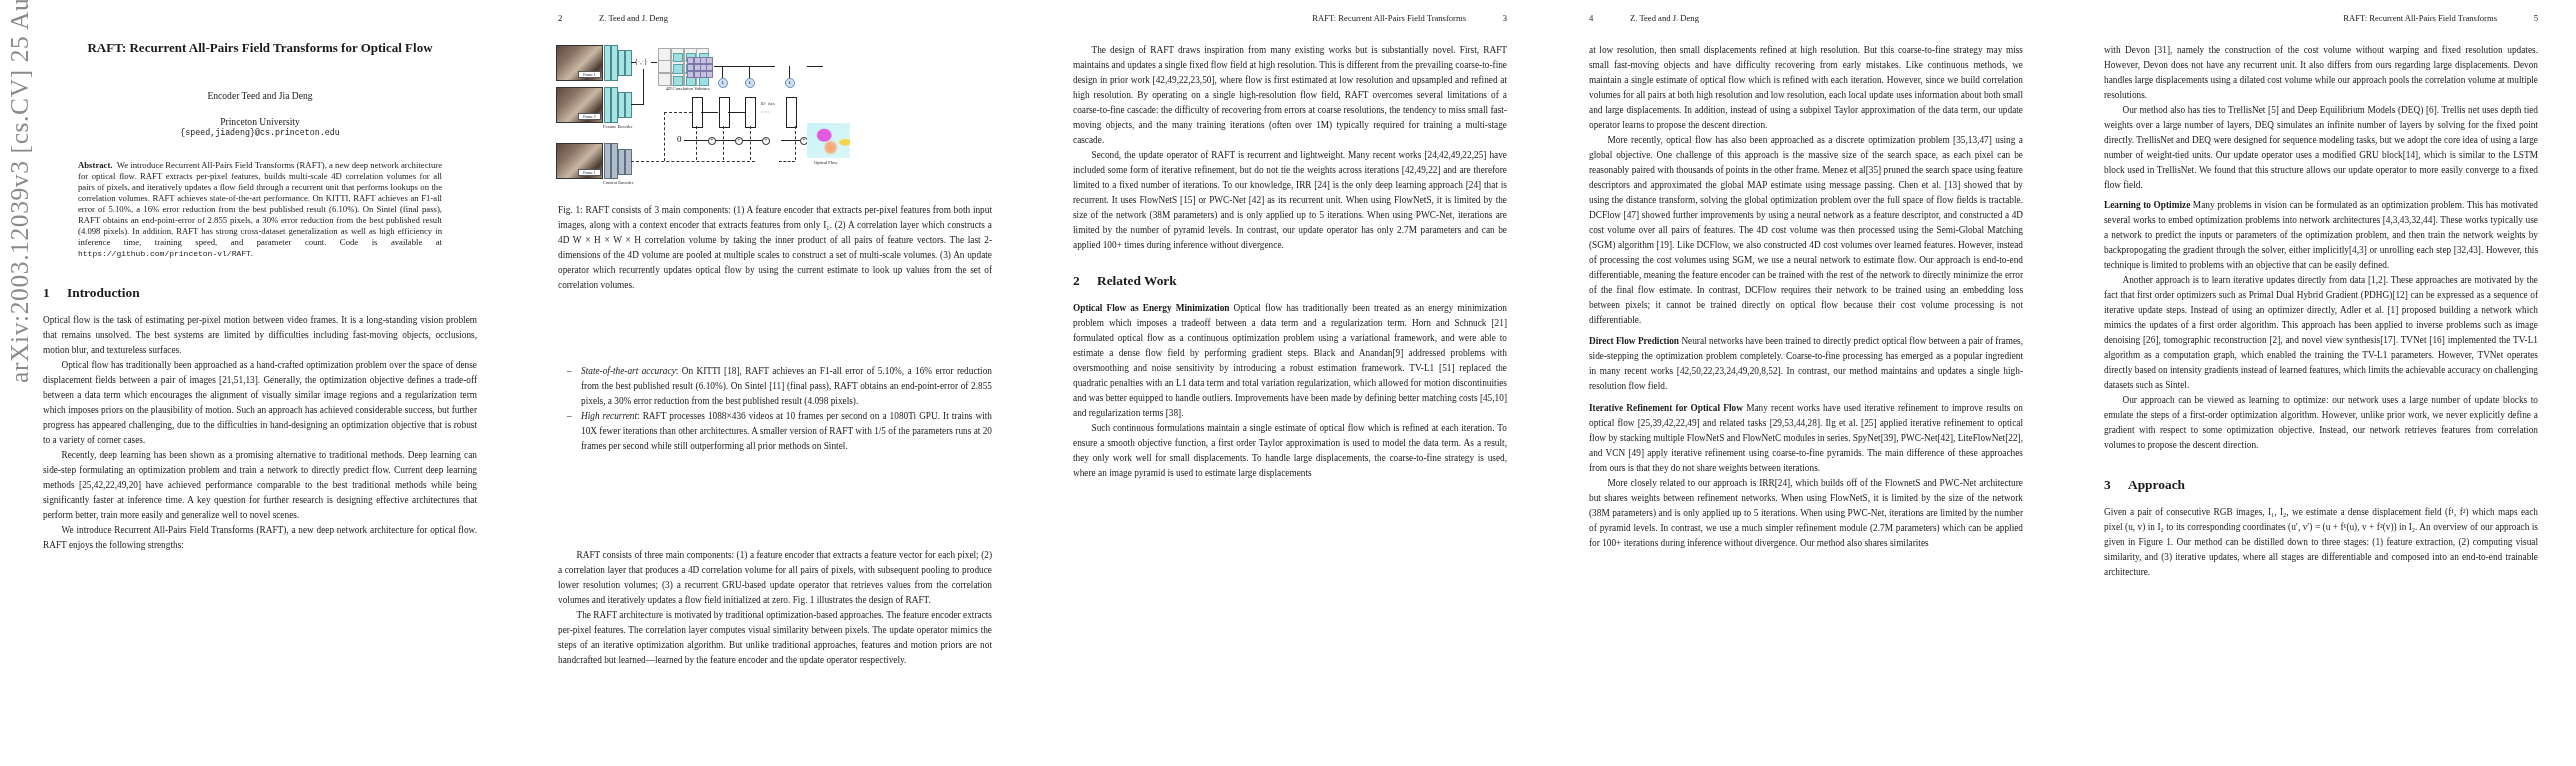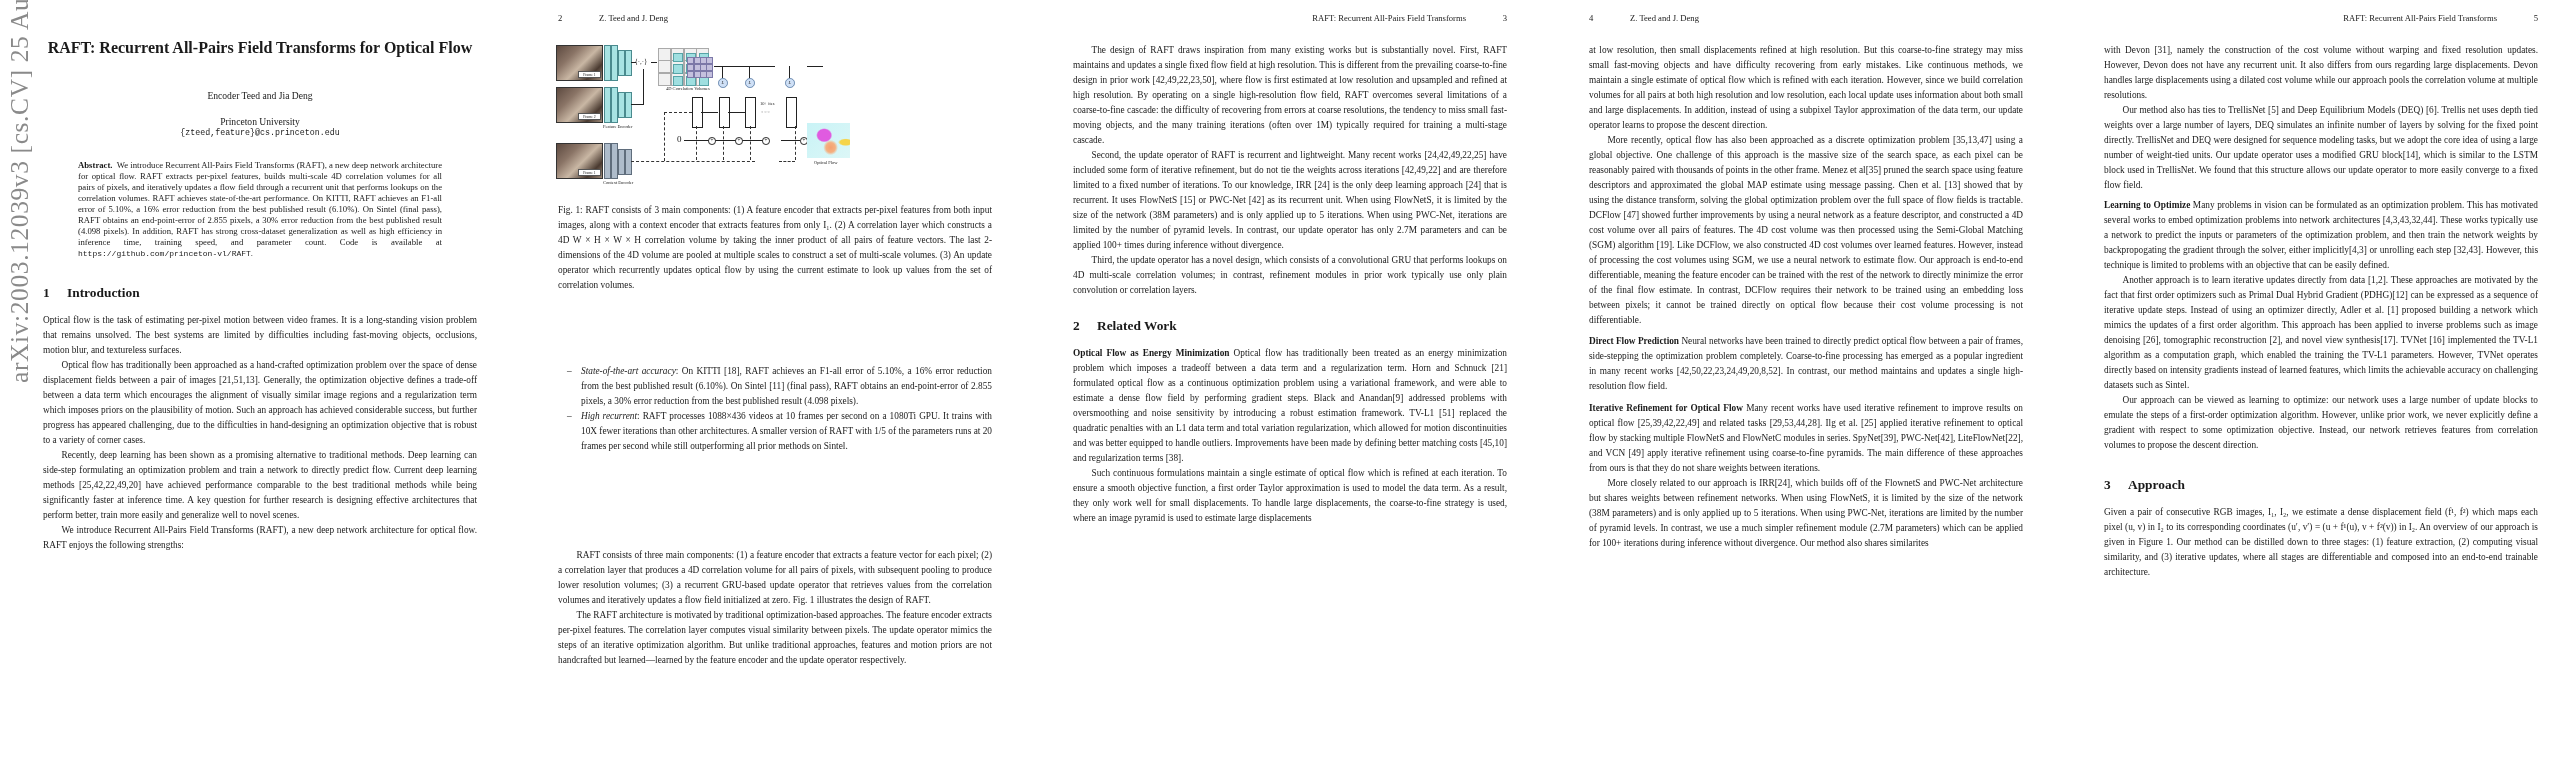--- a/index.html
+++ b/index.html
@@ -9,21 +9,21 @@
   .content { position:absolute; left:43px; width:434px; top:0; }
   .runhead { position:absolute; top:12.8px; left:43px; width:434px; font-size:8.6px; height:12.8px; }
   .runhead .pn { position:absolute; }
   .runhead.left .pn { left:0; } .runhead.left .rt { position:absolute; left:41px; }
   .runhead.right .pn { right:0; } .runhead.right .rt { position:absolute; right:41px; }
   p { margin:0; font-size:9.3px; line-height:15px; text-align:justify; hyphens:auto; }
   p.ind { text-indent:18.5px; }
   .sec { font-size:13.4px; font-weight:bold; margin:0; line-height:16.6px; }
   .sec .num { display:inline-block; width:24px; }
   .para-head { font-weight:bold; }
-  .title { font-size:16px; font-weight:bold; text-align:center; line-height:22px; margin:0; }
+  .title { font-size:13px; font-weight:bold; text-align:center; line-height:22px; margin:0; }
   .authors, .affil { text-align:center; font-size:9.6px; line-height:12.8px; }
   .email { text-align:center; font-family:"Liberation Mono","DejaVu Sans Mono",monospace; font-size:8.3px; }
   .abstract { margin-left:35px; width:364px; }
   .abstract p { font-size:8.7px; line-height:11px; }
   .mono { font-family:"Liberation Mono","DejaVu Sans Mono",monospace; font-size:8px; }
   .arxiv { position:absolute; left:5.1px; top:383px; transform-origin:0 0; transform:rotate(-90deg); font-family:"Liberation Serif",serif; font-size:25.5px; color:#8a8a8a; white-space:nowrap; letter-spacing:0.6px; }
   ul.bul { list-style:none; padding:0; margin:0 0 0 9px; }
   ul.bul li { position:relative; padding-left:14px; font-size:9.3px; line-height:15px; text-align:justify; }
   ul.bul li::before { content:"–"; position:absolute; left:0; }
   .caption p { font-size:9.3px; line-height:15px; }
@@ -51,21 +51,21 @@
 <body>
 
 <div class="page p1">
   <div class="arxiv">arXiv:2003.12039v3  [cs.CV]  25 Aug 2020</div>
   <div class="content" style="top:37px;">
     <h1 class="title">RAFT: Recurrent All-Pairs Field Transforms for Optical Flow</h1>
     <div style="height:31px"></div>
     <div class="authors">Encoder Teed and Jia Deng</div>
     <div style="height:12.8px"></div>
     <div class="affil">Princeton University</div>
-    <div class="email">{zteed,feature}@cs.princeton.edu</div>
+    <div class="email">{speed,jiadeng}@cs.princeton.edu</div>
     <div style="height:23px"></div>
     <div class="abstract">
       <p><b>Abstract.</b>&nbsp; <span>We introduce Recurrent All-Pairs Field Transforms (RAFT), a new deep network architecture for optical flow. RAFT extracts per-pixel features, builds multi-scale 4D correlation volumes for all pairs of pixels, and iteratively updates a flow field through a recurrent unit that performs lookups on the correlation volumes. RAFT achieves state-of-the-art performance. On KITTI, RAFT achieves an F1-all error of 5.10%, a 16% error reduction from the best published result (6.10%). On Sintel (final pass), RAFT obtains an end-point-error of 2.855 pixels, a 30% error reduction from the best published result (4.098 pixels). In addition, RAFT has strong cross-dataset generalization as well as high efficiency in inference time, training speed, and parameter count. Code is available at</span> <span class="mono">https://github.com/princeton-vl/RAFT</span>.</p>
     </div>
     <div style="height:25.5px"></div>
     <h2 class="sec"><span class="num">1</span><span>Introduction</span></h2>
     <div style="height:11.5px"></div>
     <p>Optical flow is the task of estimating per-pixel motion between video frames. It is a long-standing vision problem that remains unsolved. The best systems are limited by difficulties including fast-moving objects, occlusions, motion blur, and textureless surfaces.</p>
     <p class="ind">Optical flow has traditionally been approached as a hand-crafted optimization problem over the space of dense displacement fields between a pair of images [21,51,13]. Generally, the optimization objective defines a trade-off between a data term which encourages the alignment of visually similar image regions and a regularization term which imposes priors on the plausibility of motion. Such an approach has achieved considerable success, but further progress has appeared challenging, due to the difficulties in hand-designing an optimization objective that is robust to a variety of corner cases.</p>
     <p class="ind">Recently, deep learning has been shown as a promising alternative to traditional methods. Deep learning can side-step formulating an optimization problem and train a network to directly predict flow. Current deep learning methods [25,42,22,49,20] have achieved performance comparable to the best traditional methods while being significantly faster at inference time. A key question for further research is designing effective architectures that perform better, train more easily and generalize well to novel scenes.</p>
@@ -203,21 +203,20 @@
 </div>
 
 <div class="page p3">
   <div class="runhead right">
     <span class="rt">RAFT: Recurrent All-Pairs Field Transforms</span>
     <span class="pn">3</span>
   </div>
   <div class="content" style="top:43px;">
     <p class="ind">The design of RAFT draws inspiration from many existing works but is substantially novel. First, RAFT maintains and updates a single fixed flow field at high resolution. This is different from the prevailing coarse-to-fine design in prior work [42,49,22,23,50], where flow is first estimated at low resolution and upsampled and refined at high resolution. By operating on a single high-resolution flow field, RAFT overcomes several limitations of a coarse-to-fine cascade: the difficulty of recovering from errors at coarse resolutions, the tendency to miss small fast-moving objects, and the many training iterations (often over 1M) typically required for training a multi-stage cascade.</p>
     <p class="ind">Second, the update operator of RAFT is recurrent and lightweight. Many recent works [24,42,49,22,25] have included some form of iterative refinement, but do not tie the weights across iterations [42,49,22] and are therefore limited to a fixed number of iterations. To our knowledge, IRR [24] is the only deep learning approach [24] that is recurrent. It uses FlowNetS [15] or PWC-Net [42] as its recurrent unit. When using FlowNetS, it is limited by the size of the network (38M parameters) and is only applied up to 5 iterations. When using PWC-Net, iterations are limited by the number of pyramid levels. In contrast, our update operator has only 2.7M parameters and can be applied 100+ times during inference without divergence.</p>
-    <p class="ind">Third, the update operator has a novel design, which consists of a convolutional GRU that performs lookups on 4D multi-scale correlation volumes; in contrast, refinement modules in prior work typically use only plain convolution or correlation layers.</p>
     <div style="height:20.4px"></div>
     <h2 class="sec"><span class="num">2</span><span>Related Work</span></h2>
     <div style="height:11.5px"></div>
     <p><span class="para-head">Optical Flow as Energy Minimization</span> <span>Optical flow has traditionally been treated as an energy minimization problem which imposes a tradeoff between a data term and a regularization term. Horn and Schnuck [21] formulated optical flow as a continuous optimization problem using a variational framework, and were able to estimate a dense flow field by performing gradient steps. Black and Anandan[9] addressed problems with oversmoothing and noise sensitivity by introducing a robust estimation framework. TV-L1 [51] replaced the quadratic penalties with an L1 data term and total variation regularization, which allowed for motion discontinuities and was better equipped to handle outliers. Improvements have been made by defining better matching costs [45,10] and regularization terms [38].</span></p>
     <p class="ind">Such continuous formulations maintain a single estimate of optical flow which is refined at each iteration. To ensure a smooth objective function, a first order Taylor approximation is used to model the data term. As a result, they only work well for small displacements. To handle large displacements, the coarse-to-fine strategy is used, where an image pyramid is used to estimate large displacements</p>
   </div>
 </div>
 
 <div class="page p4">
   <div class="runhead left">

